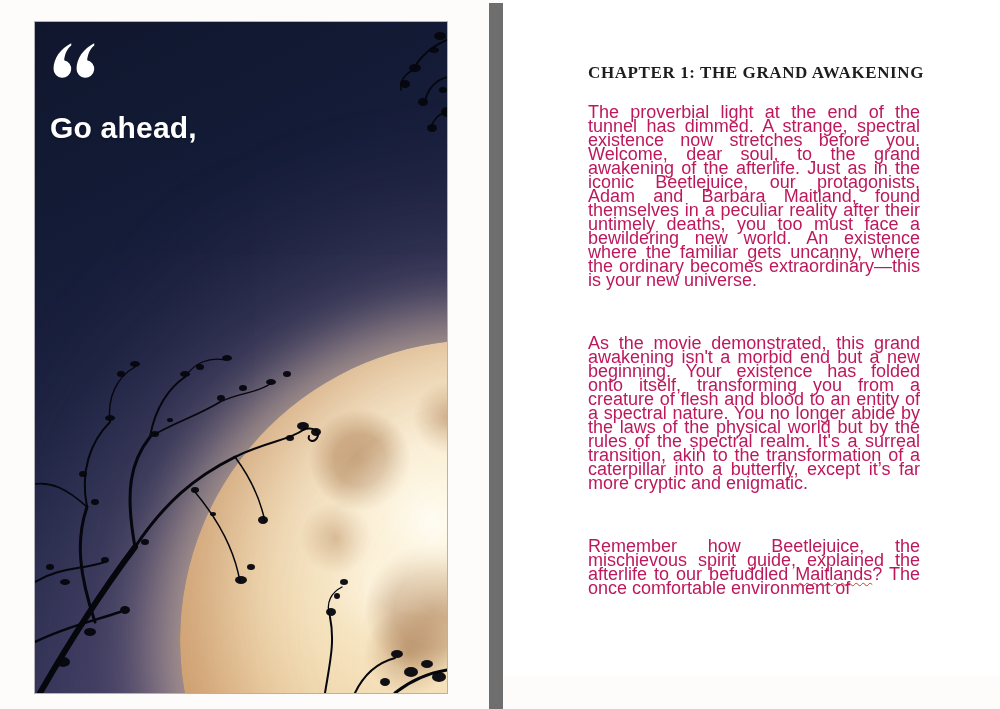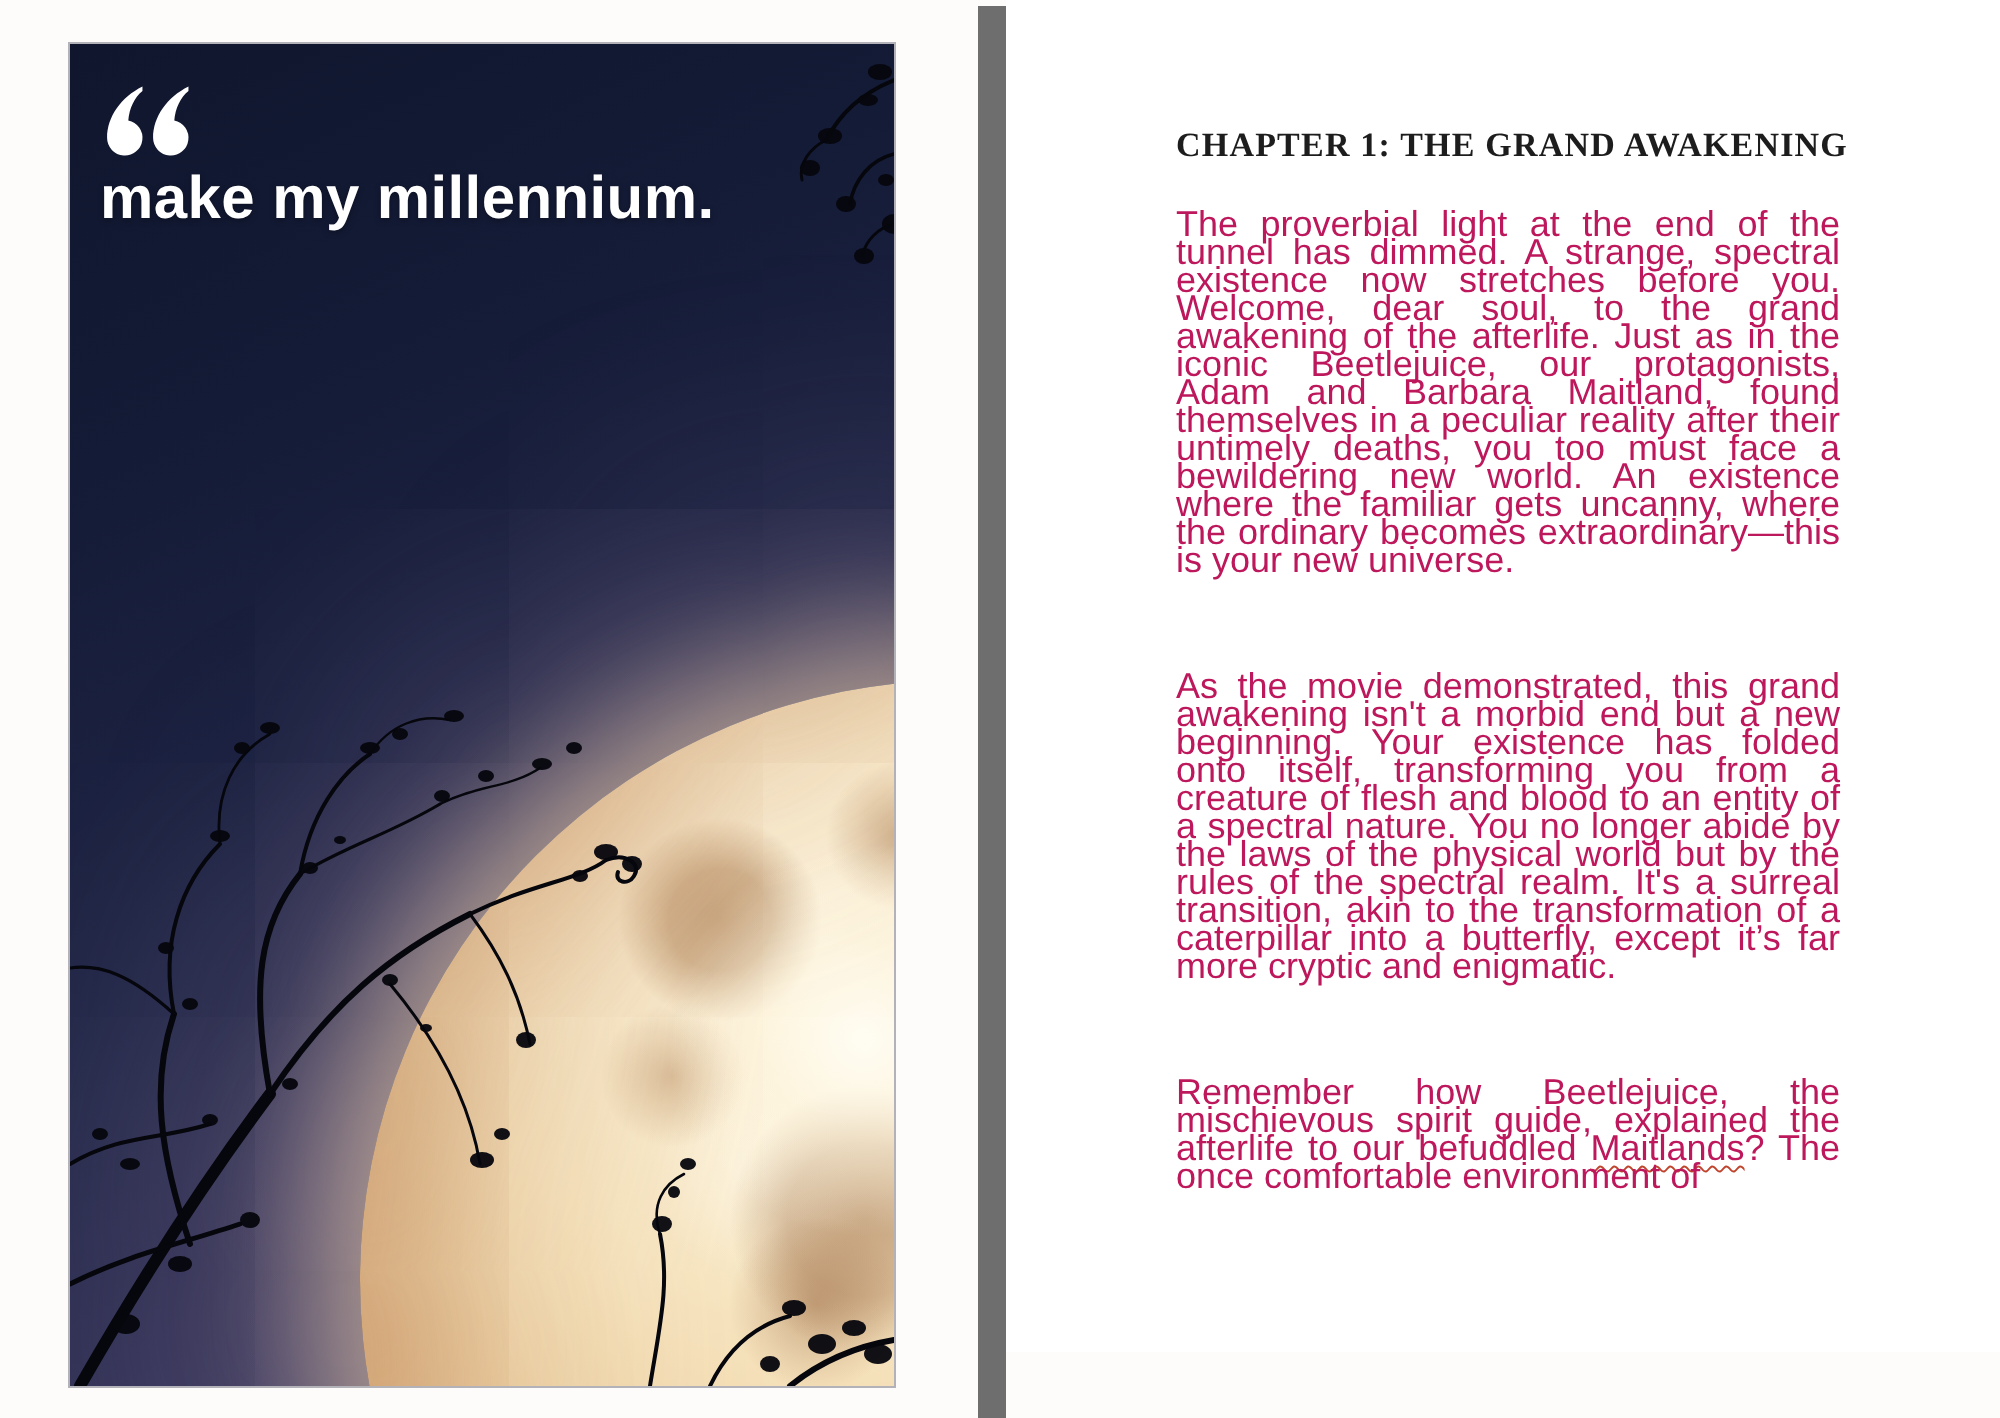--- a/index.html
+++ b/index.html
@@ -164,21 +164,21 @@
         <ellipse cx="412" cy="90" rx="6" ry="5"></ellipse>
           <ellipse cx="405" cy="14" rx="6" ry="4"></ellipse>
       </g>
     </svg>
 
     <div class="overlay-text">
       <svg class="quote-icon" viewBox="0 0 52 41">
         <path d="M24 1 C 12 7, 4 18, 4 30 a 10 10 0 1 0 12 -9.8 C 16.5 13.5, 19.5 7, 24 3.5 Z"></path>
         <path d="M50 1 C 38 7, 30 18, 30 30 a 10 10 0 1 0 12 -9.8 C 42.5 13.5, 45.5 7, 50 3.5 Z"></path>
       </svg>
-      <div class="quote-line">make my millennium.</div>
+      <div class="quote-line first">Go ahead,</div>
     </div>
   </div>
 
   <div class="divider"></div>
 
   <div class="page-right">
     <h1 class="chapter-heading">CHAPTER 1: THE GRAND AWAKENING</h1>
 
     <p class="body-par">The proverbial light at the end of the tunnel has dimmed. A strange, spectral existence now stretches before you. Welcome, dear soul, to the grand awakening of the afterlife. Just as in the iconic Beetlejuice, our protagonists, Adam and Barbara Maitland, found themselves in a peculiar reality after their untimely deaths, you too must face a bewildering new world. An existence where the familiar gets uncanny, where the ordinary becomes extraordinary—this is your new universe.</p>
 

